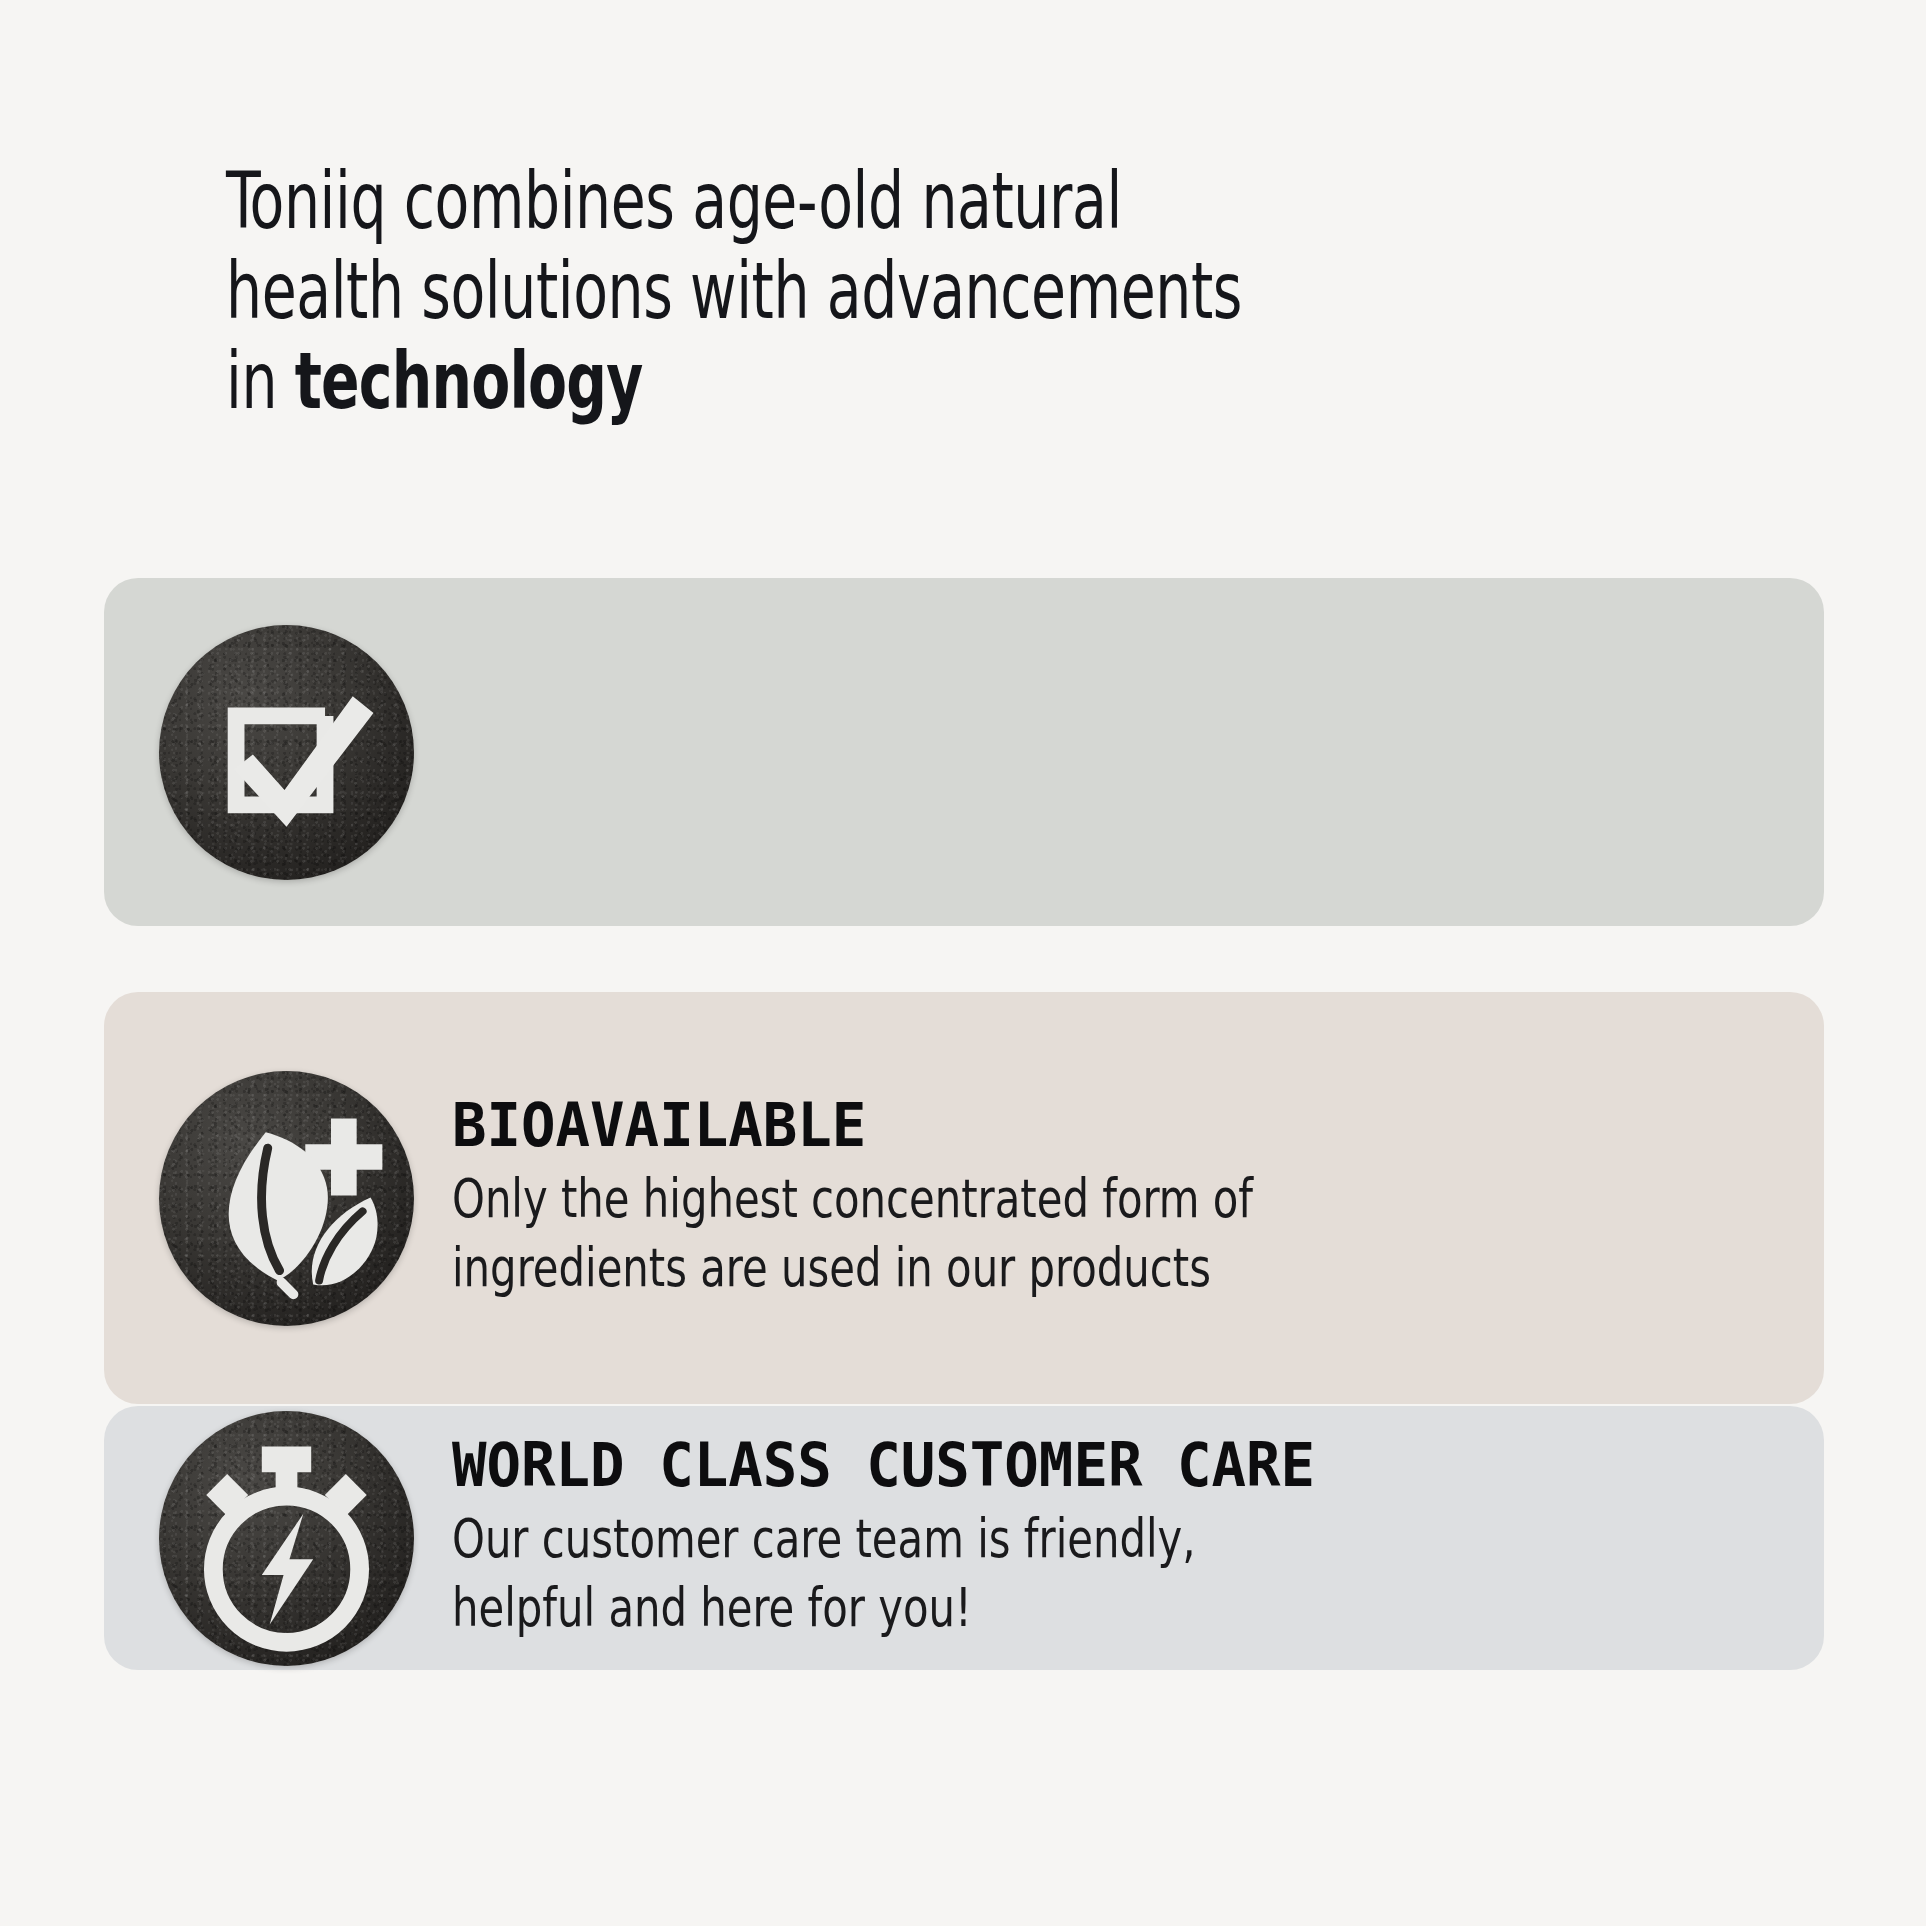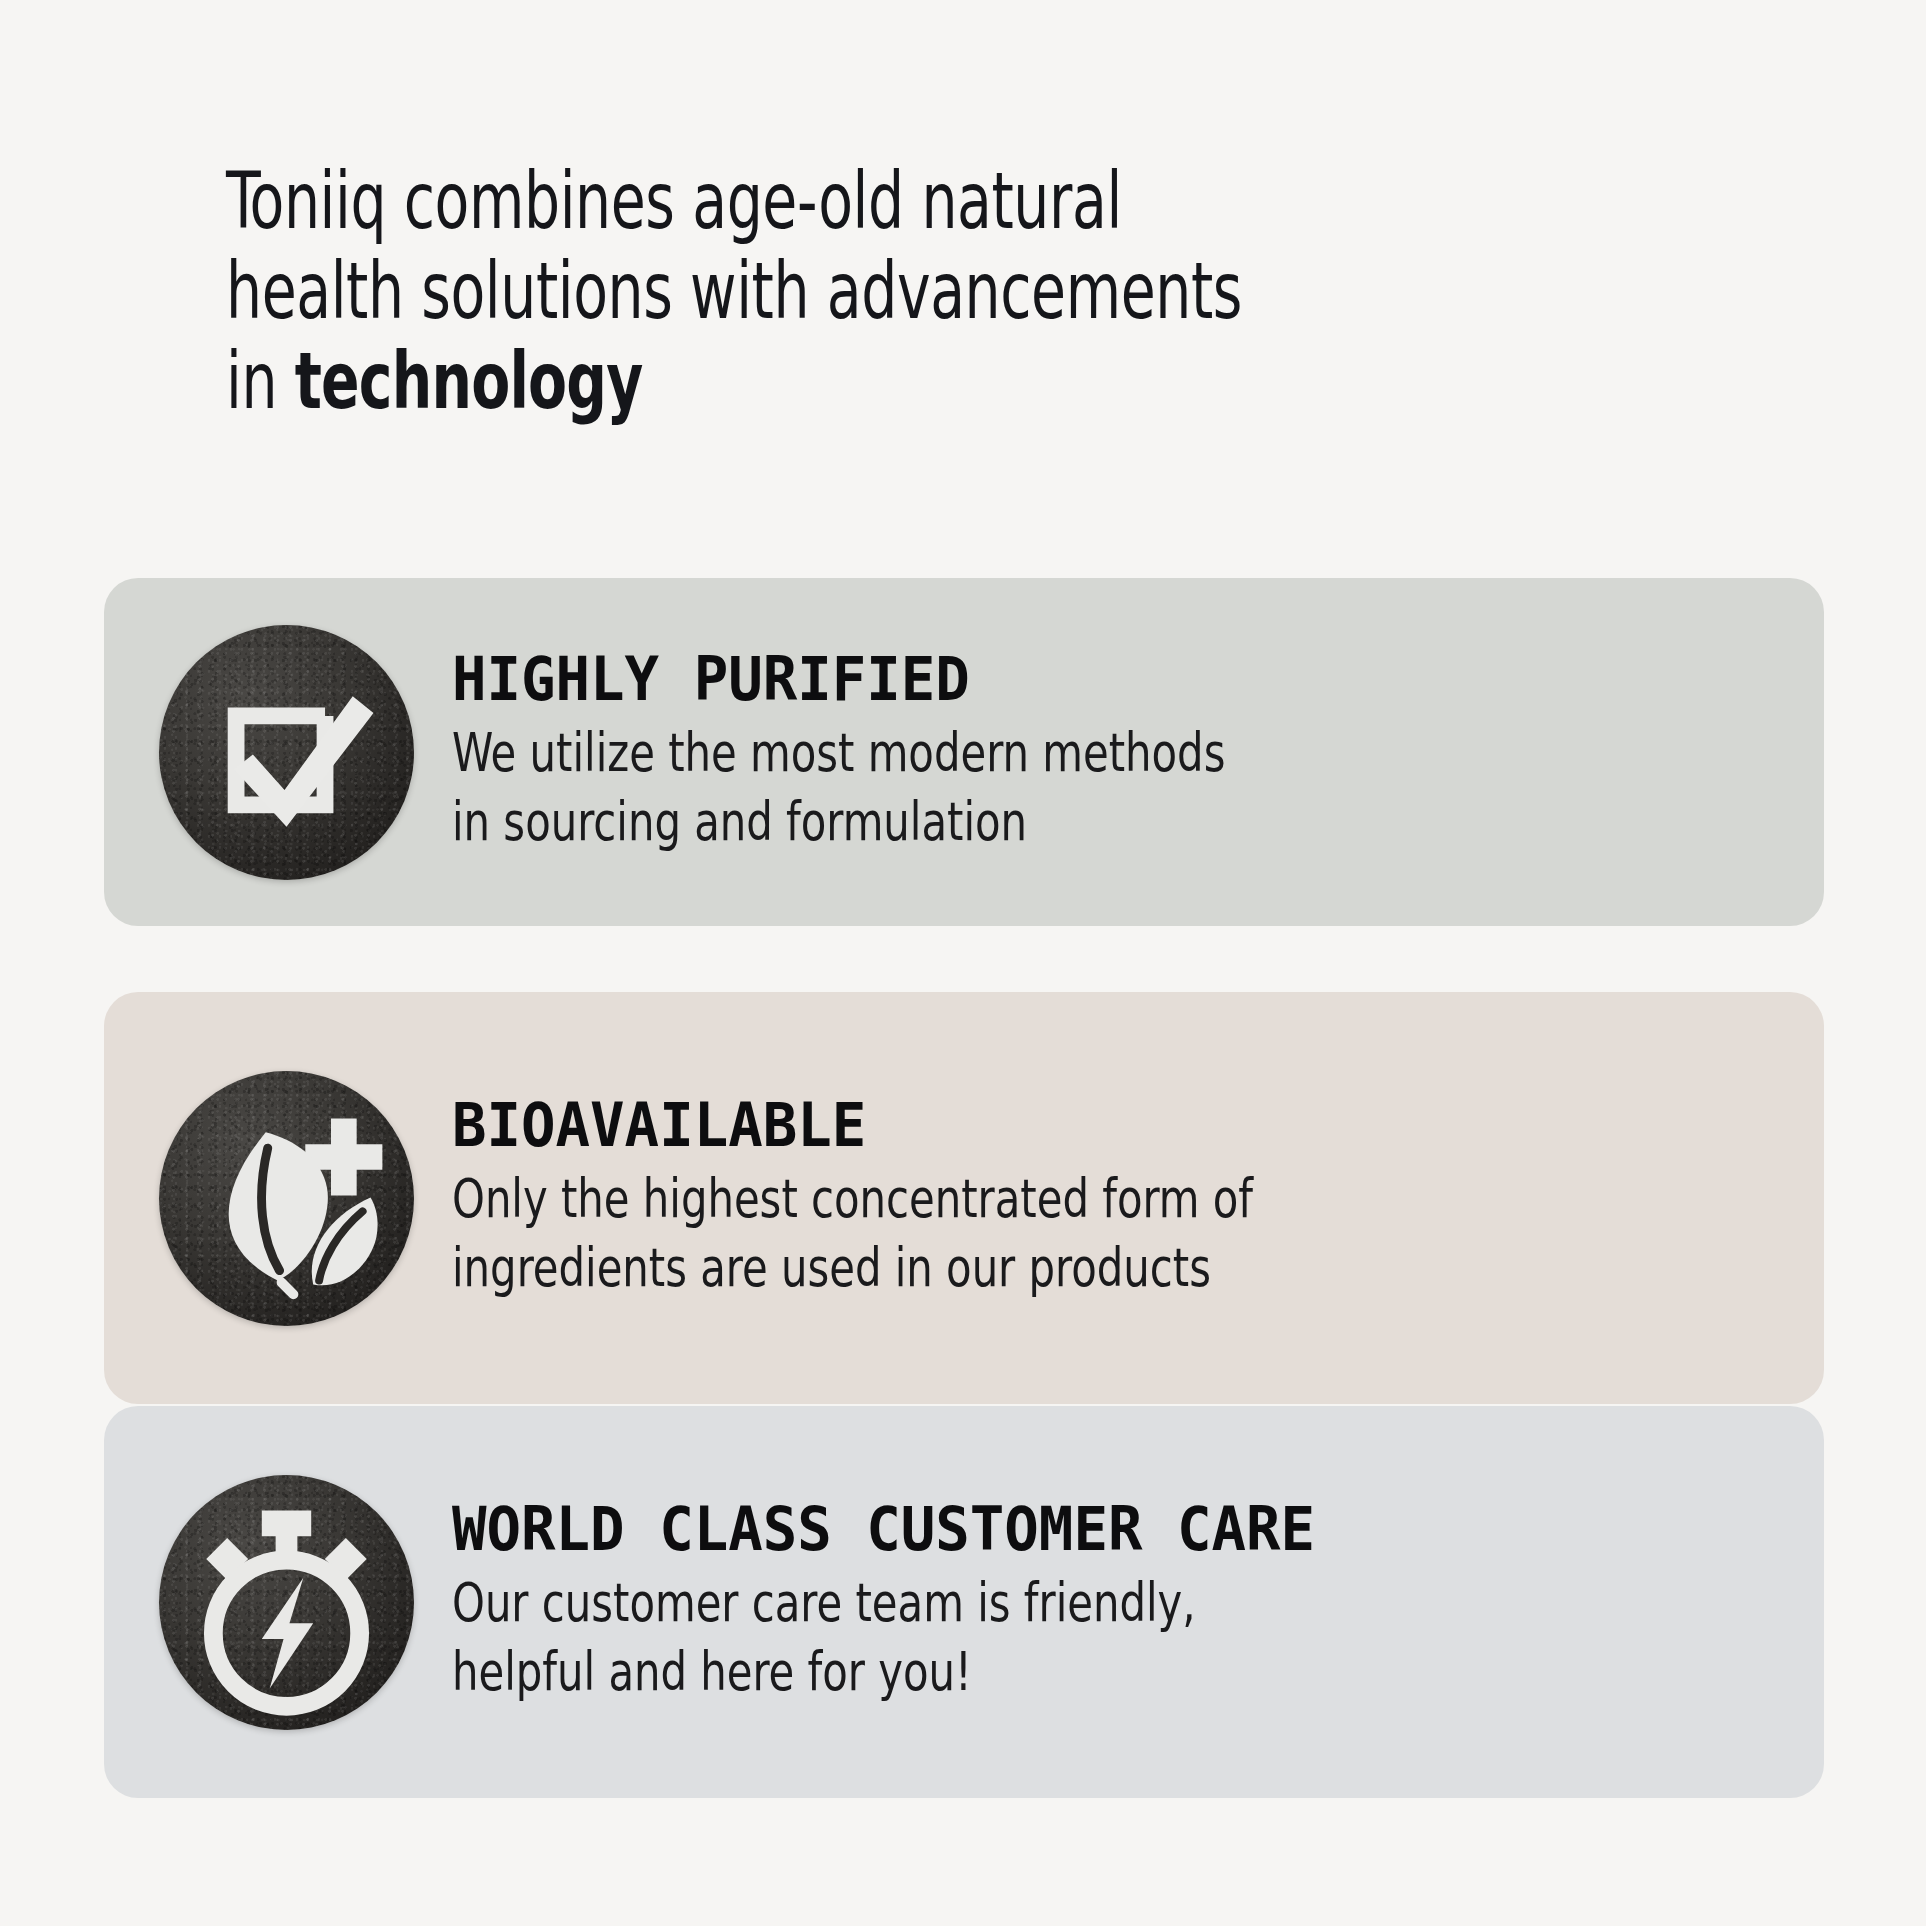--- a/index.html
+++ b/index.html
@@ -48,21 +48,21 @@
     position: absolute;
     left: 104px;
     width: 1720px;
     border-radius: 34px;
     box-sizing: border-box;
     display: flex;
     align-items: center;
   }
   #card-0 { top: 578px;  height: 348px; background: #d5d7d3; }
   #card-1 { top: 992px; height: 412px; background: #e4ddd7; }
-  #card-2 { top: 1406px; height: 392px; background: #dddfe1; }
+  #card-2 { top: 1406px; height: 264px; background: #dddfe1; }
 
   .icon-wrap {
     flex: 0 0 auto;
     width: 255px;
     height: 255px;
     margin-left: 55px;
     margin-right: 38px;
     border-radius: 50%;
     position: relative;
     background:
@@ -146,27 +146,20 @@
 
   <div class="card" id="card-0" style="background: rgb(213, 215, 211);">
     <div class="icon-wrap">
       <svg viewBox="0 0 258 258" aria-hidden="true">
         <g fill="none" stroke="#e9e9e7" stroke-width="17">
           <path d="M168 92 V182 H78 V92 H168"></path>
         </g>
         <path d="M95 131 L127 167 L196 72 L217 89 L129 204 L76 146 Z" fill="#eaeae8"></path>
       </svg>
     </div>
-    <div class="card-text">
-      <h3 class="card-title">HIGHLY PURIFIED</h3>
-      <p class="card-body">
-        <span class="ln">We utilize the most modern methods</span>
-        <span class="ln">in sourcing and formulation</span>
-      </p>
-    </div>
   </div>
 
   <div class="card" id="card-1" style="background: rgb(228, 221, 215);">
     <div class="icon-wrap">
       <svg viewBox="0 0 258 258" aria-hidden="true">
 
         <path d="M174 48 H200 V74 H226 V100 H200 V126 H174 V100 H148 V74 H174 Z" fill="#e9e9e7"></path>
 
         <path d="M108 62 C60 120 52 178 120 212 C150 198 176 152 170 118 C164 88 138 70 108 62 Z" fill="#e9e9e7"></path>
         <path d="M110 78 C98 128 104 172 122 202" fill="none" stroke="#2a2826" stroke-width="9" stroke-linecap="round"></path>

